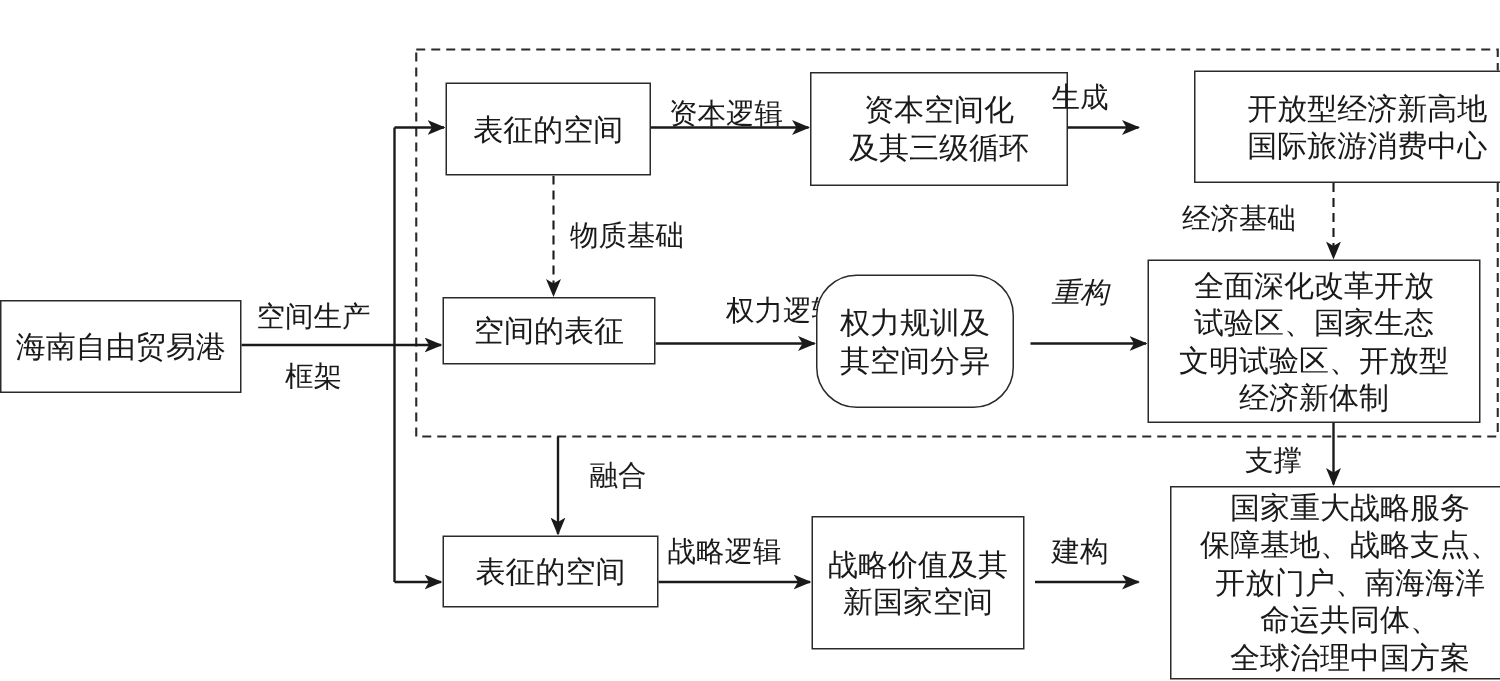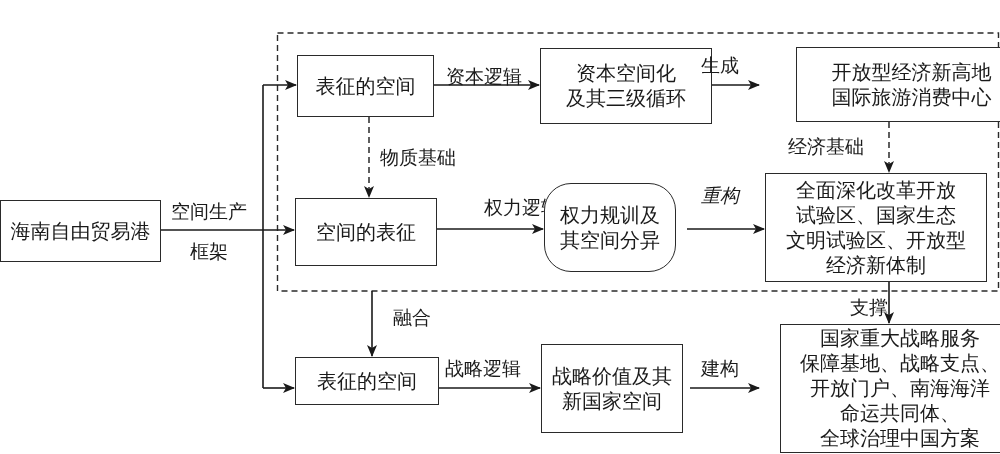--- a/index.html
+++ b/index.html
@@ -62,38 +62,38 @@
 </div>
 <span class="lbl" style="left:701px;top:54px;">生成</span>
 <div class="box" style="left:760px;top:47px;width:231px;height:75px;margin-left:36px;">
   <span class="t">开放型经济新高地
 国际旅游消费中心</span>
 </div>
 
 <span class="lbl" style="left:380px;top:146px;">物质基础</span>
 <span class="lbl" style="left:788px;top:135px;">经济基础</span>
 
-<div class="box" style="left:295px;top:198px;width:142px;height:68px;">
+<div class="box" style="left:295px;top:198px;width:142px;height:45px;">
   <span class="t">空间的表征</span>
 </div>
 <span class="lbl" style="left:446px;top:196px;margin-left:38px;">权力逻辑</span>
 <div class="box" style="left:544px;top:183px;width:132px;height:89px;border-radius:27px;">
   <span class="t">权力规训及
 其空间分异</span>
 </div>
 <span class="lbl" style="left:701px;top:184px;font-style:italic;">重构</span>
 <div class="box" style="left:765px;top:173px;width:222px;height:109px;">
   <span class="t">全面深化改革开放
 试验区、国家生态
 文明试验区、开放型
 经济新体制</span>
 </div>
 
 <span class="lbl" style="left:393px;top:306px;">融合</span>
-<span class="lbl" style="left:830px;top:296px;margin-left:20px;">支撑</span>
+<span class="lbl" style="left:830px;top:296px;">支撑</span>
 
 <div class="box" style="left:295px;top:357px;width:144px;height:48px;">
   <span class="t">表征的空间</span>
 </div>
 <span class="lbl" style="left:445px;top:357px;">战略逻辑</span>
 <div class="box" style="left:541px;top:344px;width:142px;height:89px;">
   <span class="t">战略价值及其
 新国家空间</span>
 </div>
 <span class="lbl" style="left:701px;top:357px;">建构</span>

